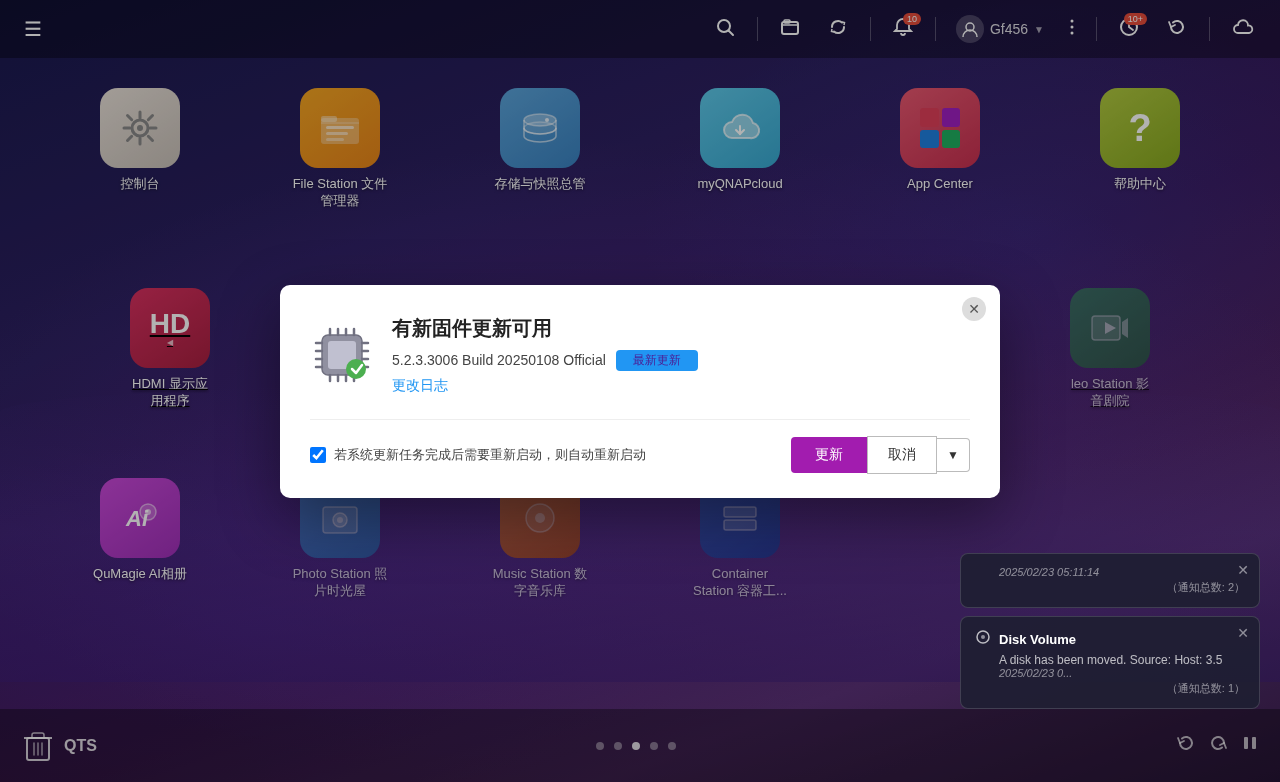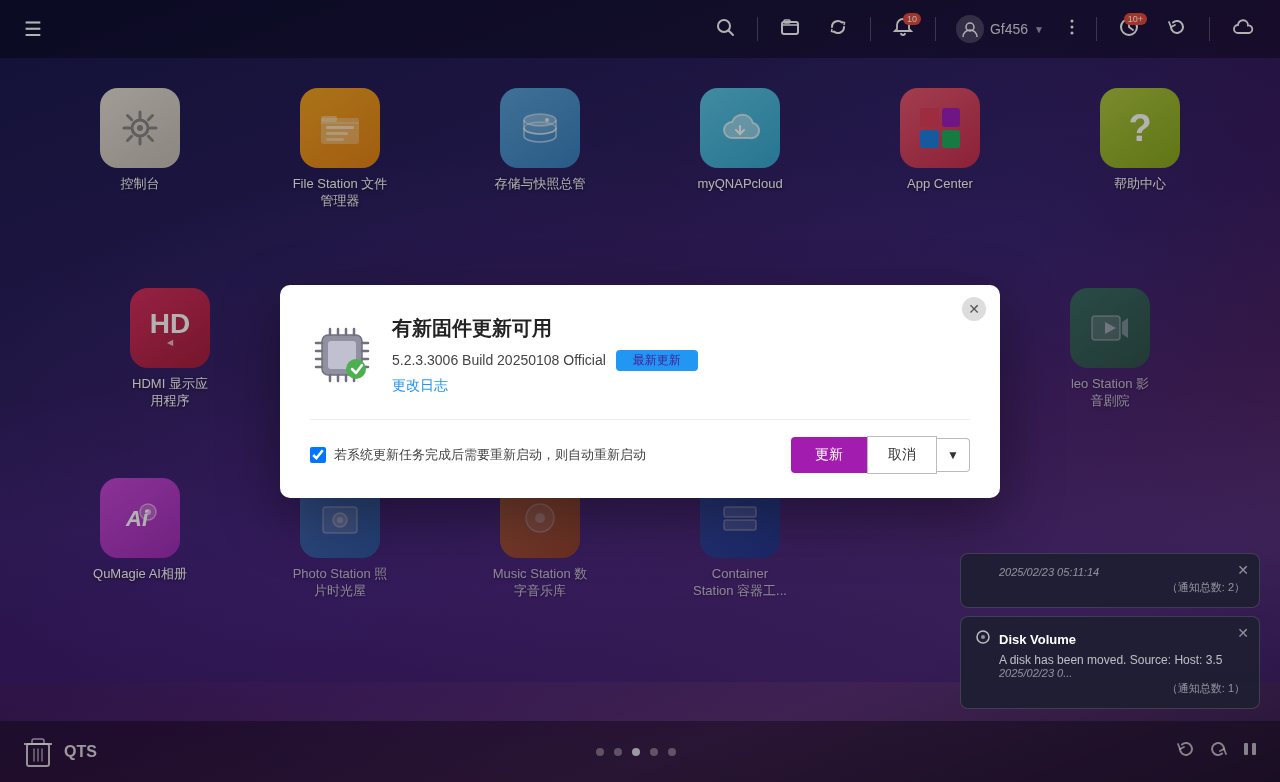--- a/index.html
+++ b/index.html
@@ -169,20 +169,21 @@
     .desktop-icons-row2 {
       position: absolute;
       top: 268px;
       left: 0;
       right: 0;
       display: grid;
       grid-template-columns: repeat(6, 180px);
       gap: 8px;
       padding: 20px 60px;
       justify-content: center;
+      text-decoration: underline;
     }
 
     
     .desktop-icons-row3 {
       position: absolute;
       top: 458px;
       left: 0;
       right: 0;
       display: grid;
       grid-template-columns: repeat(6, 180px);
@@ -190,21 +191,21 @@
       padding: 20px 60px;
       justify-content: center;
     }
 
     
     .bottom-bar {
       position: absolute;
       bottom: 0;
       left: 0;
       right: 0;
-      height: 61px;
+      height: 73px;
       background: rgba(0,0,0,0.35);
       display: flex;
       align-items: center;
       justify-content: space-between;
       padding: 0 20px;
       z-index: 10;
     }
     .bottom-left {
       display: flex;
       align-items: center;

